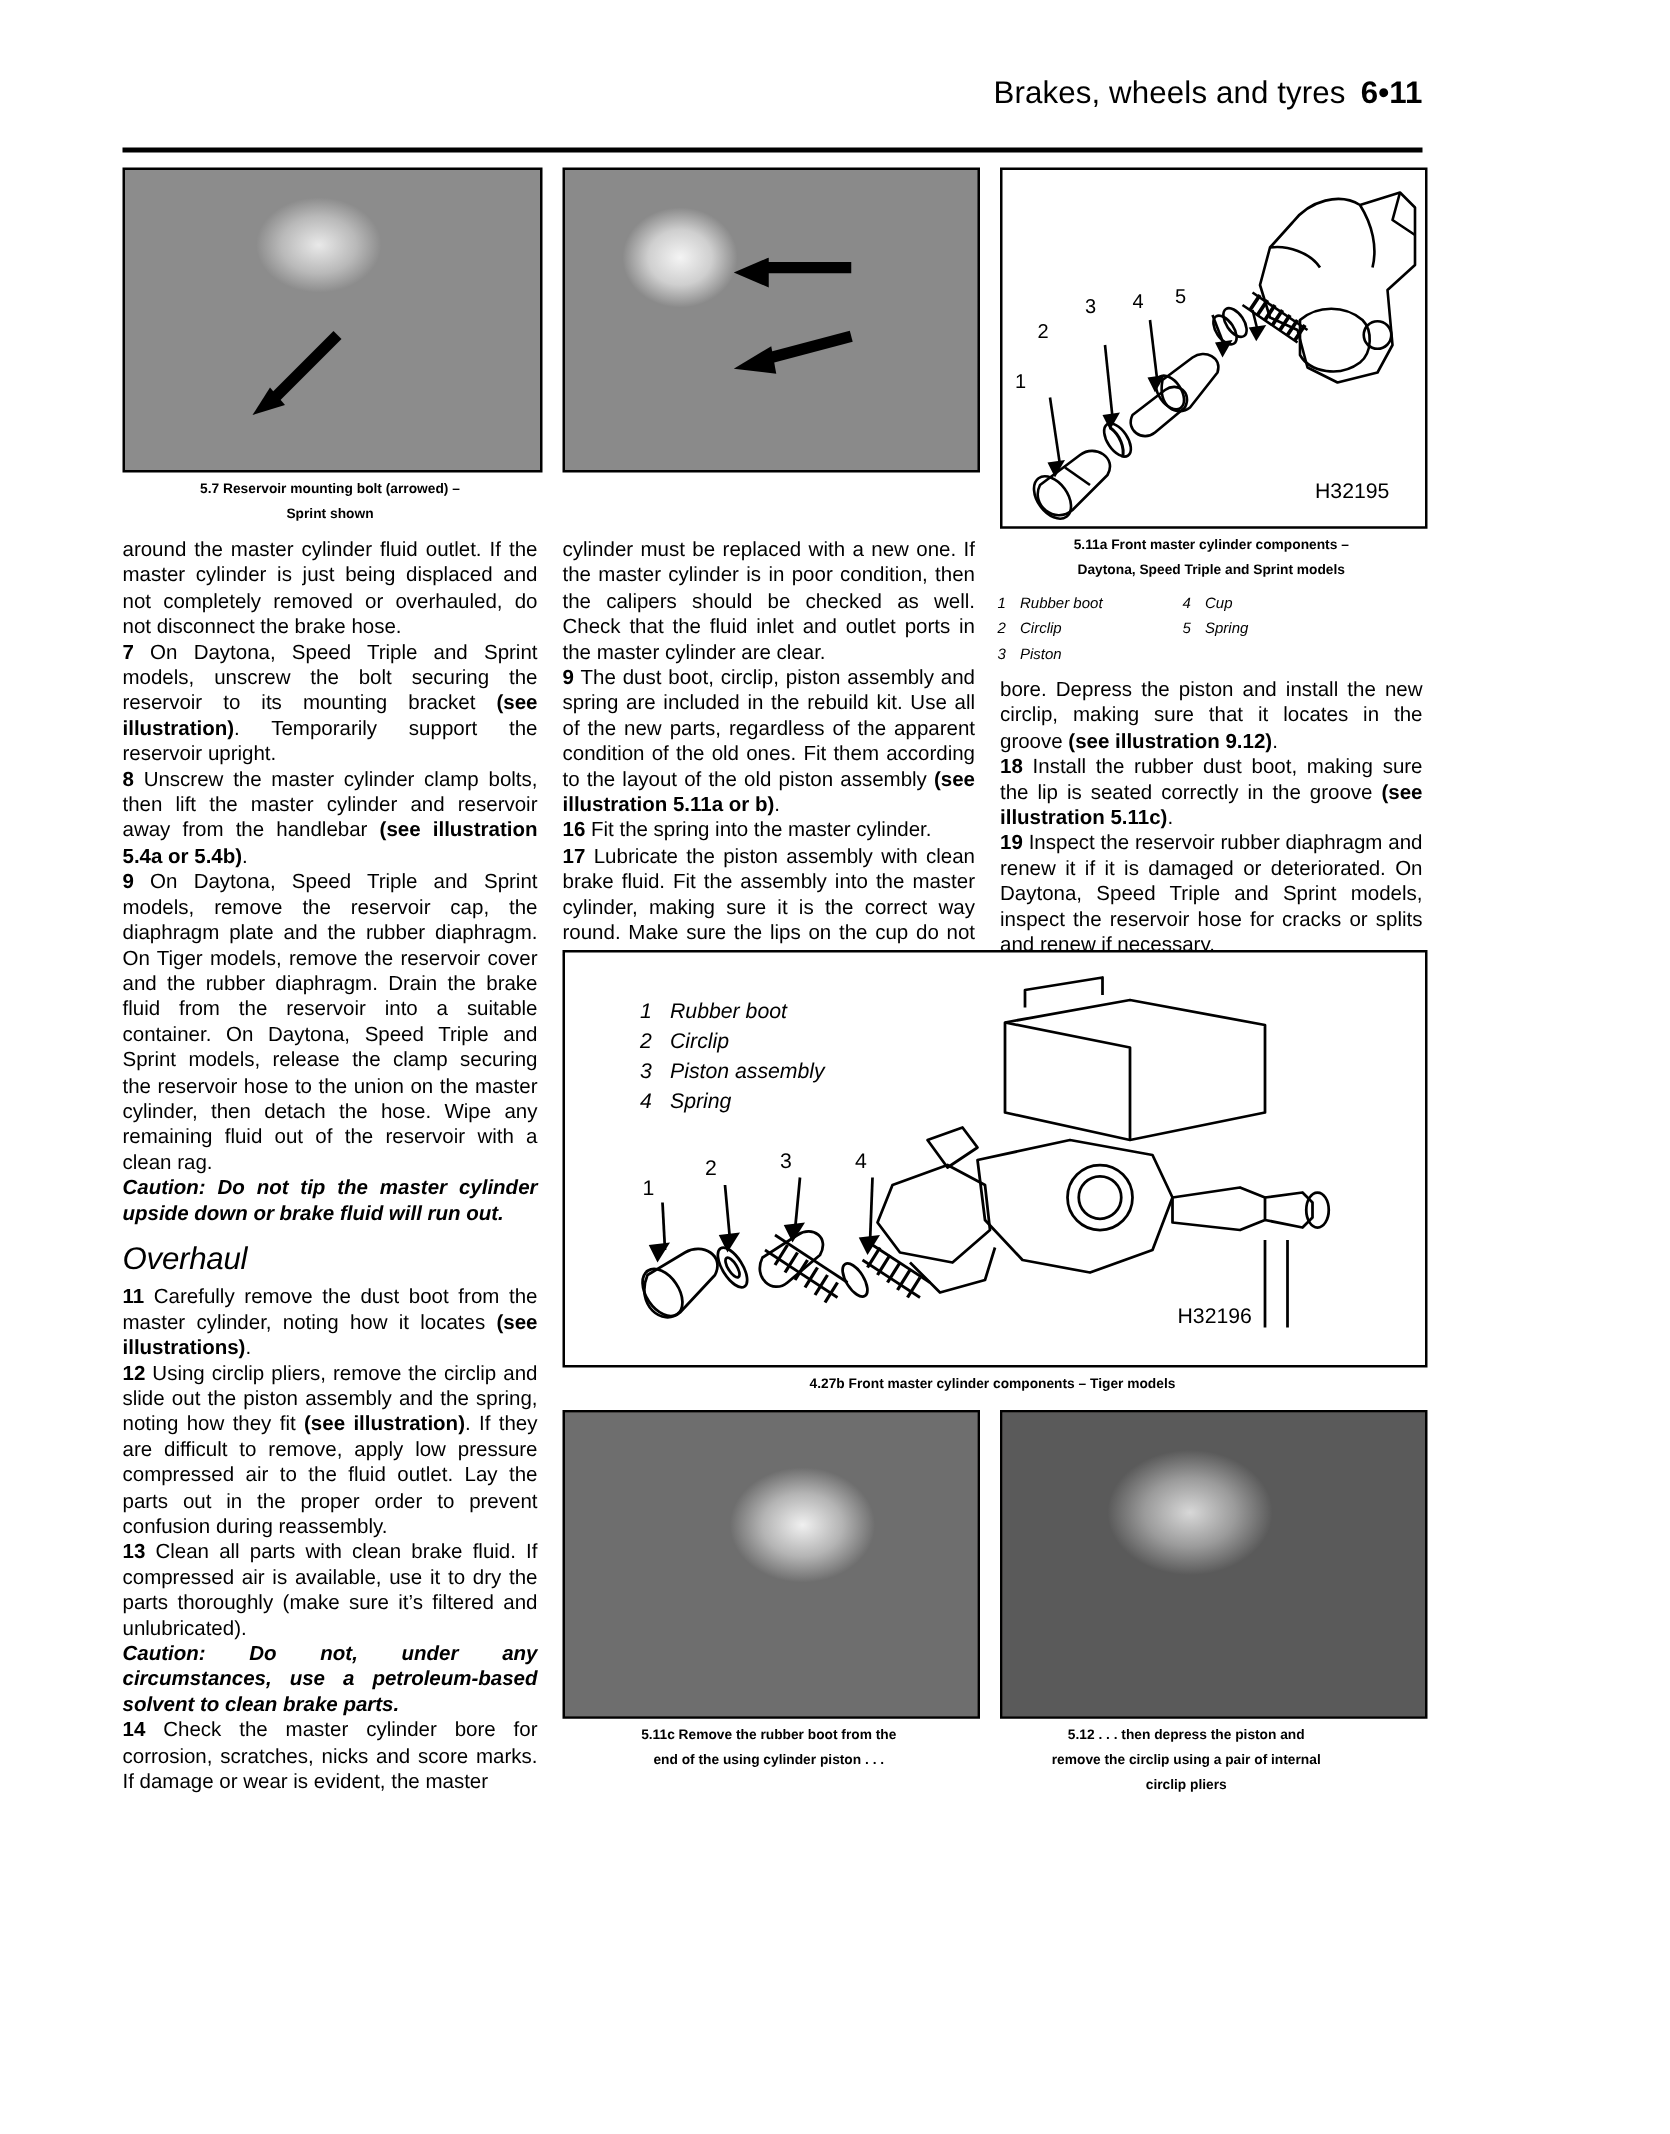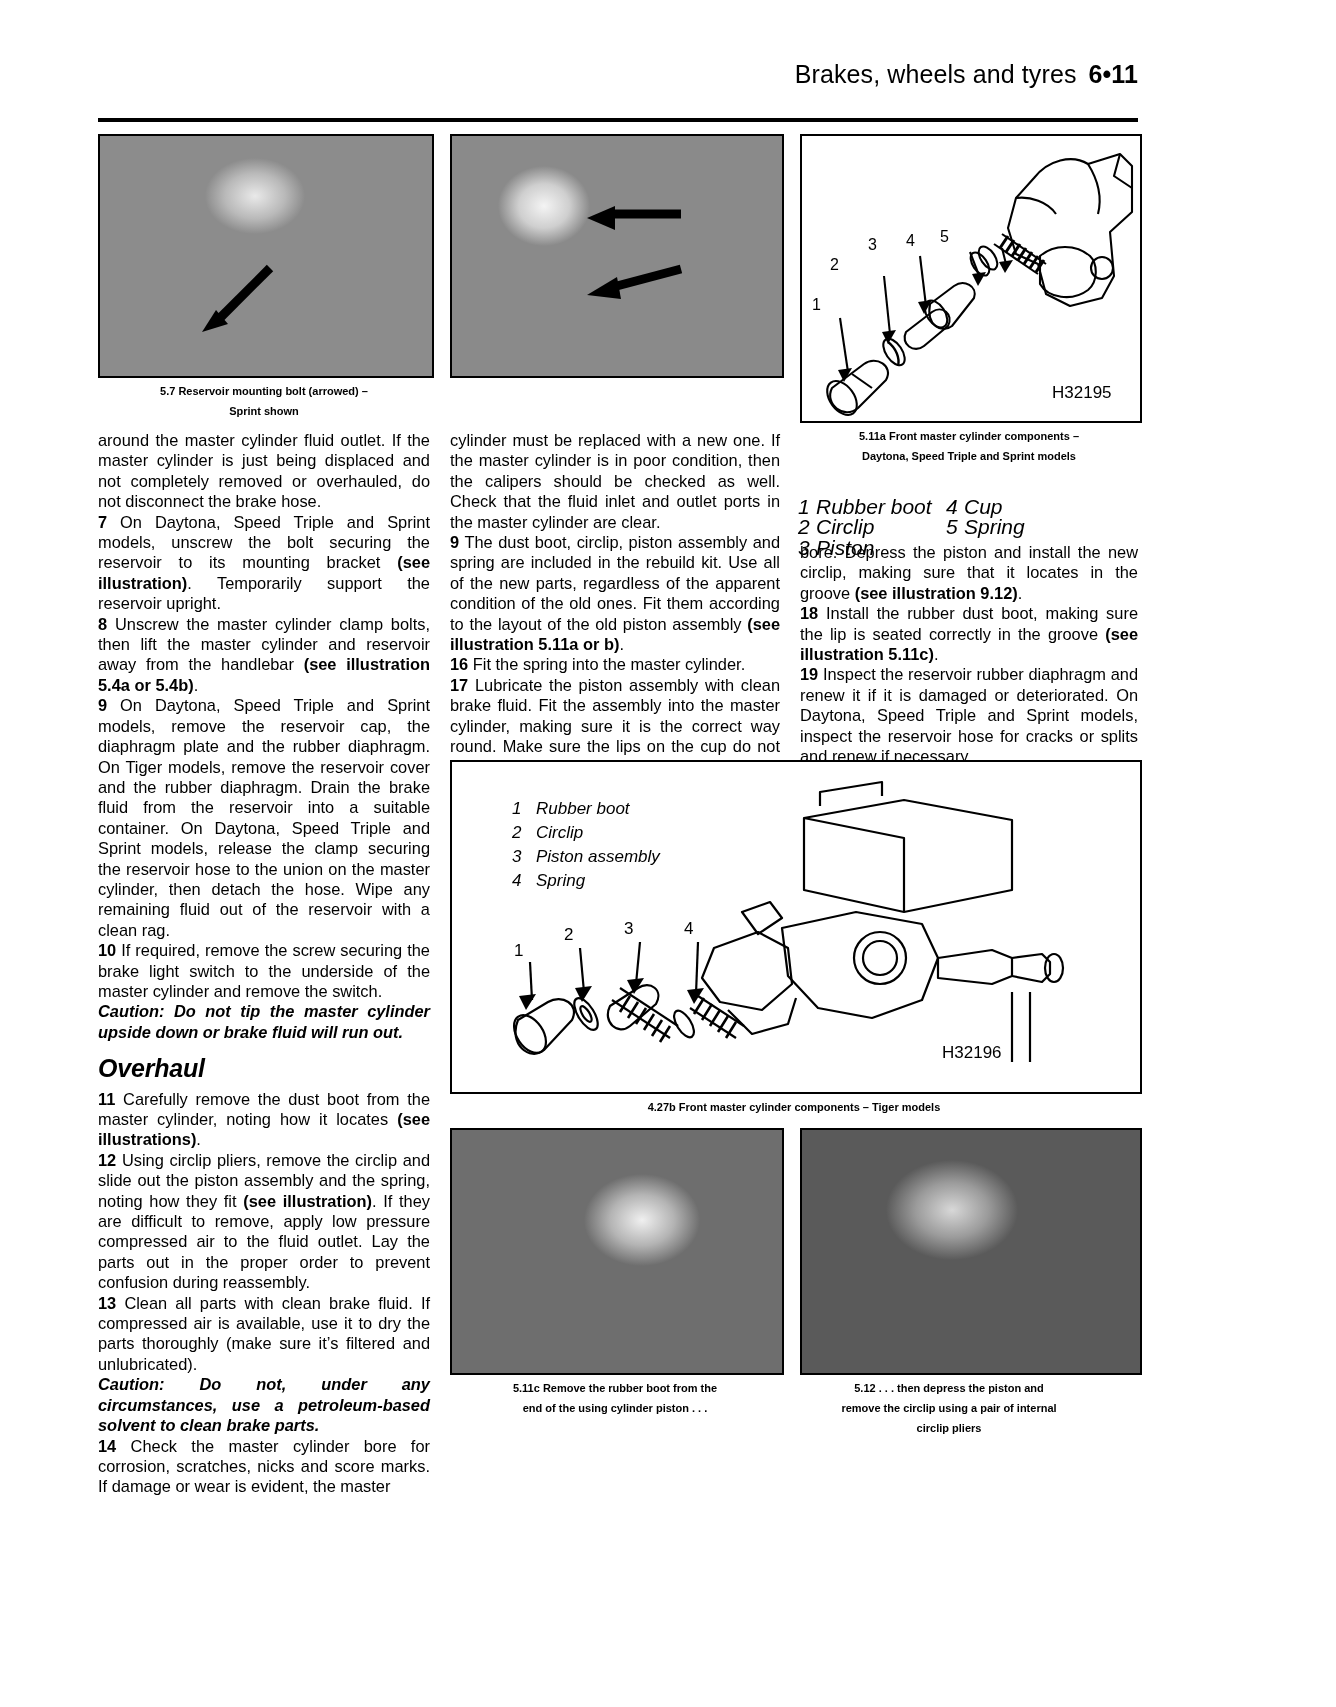--- a/index.html
+++ b/index.html
@@ -25,21 +25,21 @@
     background:#000;
   }
 
   
   .col{position:absolute;font-size:16.4px;line-height:20.4px;text-align:justify;}
   .col p{margin:0;}
   .col b{font-weight:700;}
   .col .num{font-weight:700;}
   .caution{font-weight:700;font-style:italic;}
   h3.sec{
-    font-size:25px;font-weight:700;font-style:italic;
+    font-size:25px;font-weight:400;font-style:italic;
     margin:16px 0 10px 0;letter-spacing:-.2px;
   }
 
   
   .cap{
     font-size:11px;font-weight:700;line-height:20px;text-align:center;
   }
 
   
   .photo{
@@ -76,21 +76,21 @@
   }
   
   .arrow{position:absolute;}
 
   
   .figbox{
     position:absolute;border:2px solid #000;background:#fff;overflow:hidden;
   }
 
   
-  .keylist{font-size:21px;font-style:italic;line-height:20.4px;margin-top:25px;}
+  .keylist{font-size:12px;font-style:italic;line-height:20.4px;}
   .keylist .kn{font-style:italic;display:inline-block;width:18px;}
   .key-grid{display:flex;}
   .key-grid .kcol{display:block;}
   .key-grid .kcol:first-child{width:148px;}
 </style>
 </head>
 <body>
 
 <div class="page">
 
@@ -199,21 +199,20 @@
         <div><span class="kn">5</span><span>Spring</span></div>
       </div>
     </div>
   </div>
 
   <div class="col" style="left:98px;top:430px;width:332px;">
     <p>around the master cylinder fluid outlet. If the master cylinder is just being displaced and not completely removed or overhauled, do not disconnect the brake hose.</p>
     <p><span class="num">7</span> <span>On Daytona, Speed Triple and Sprint models, unscrew the bolt securing the reservoir to its mounting bracket </span><b>(see illustration)</b><span>. Temporarily support the reservoir upright.</span></p>
     <p><span class="num">8</span> <span>Unscrew the master cylinder clamp bolts, then lift the master cylinder and reservoir away from the handlebar </span><b>(see illustration 5.4a or 5.4b)</b><span>.</span></p>
     <p><span class="num">9</span> <span>On Daytona, Speed Triple and Sprint models, remove the reservoir cap, the diaphragm plate and the rubber diaphragm. On Tiger models, remove the reservoir cover and the rubber diaphragm. Drain the brake fluid from the reservoir into a suitable container. On Daytona, Speed Triple and Sprint models, release the clamp securing the reservoir hose to the union on the master cylinder, then detach the hose. Wipe any remaining fluid out of the reservoir with a clean rag.</span></p>
-    <p><span class="num">10</span> <span>If required, remove the screw securing the brake light switch to the underside of the master cylinder and remove the switch.</span></p>
     <p class="caution">Caution: Do not tip the master cylinder upside down or brake fluid will run out.</p>
     <h3 class="sec">Overhaul</h3>
     <p><span class="num">11</span> <span>Carefully remove the dust boot from the master cylinder, noting how it locates </span><b>(see illustrations)</b><span>.</span></p>
     <p><span class="num">12</span> <span>Using circlip pliers, remove the circlip and slide out the piston assembly and the spring, noting how they fit </span><b>(see illustration)</b><span>. If they are difficult to remove, apply low pressure compressed air to the fluid outlet. Lay the parts out in the proper order to prevent confusion during reassembly.</span></p>
     <p><span class="num">13</span> <span>Clean all parts with clean brake fluid. If compressed air is available, use it to dry the parts thoroughly (make sure it’s filtered and unlubricated).</span></p>
     <p class="caution">Caution: Do not, under any circumstances, use a petroleum-based solvent to clean brake parts.</p>
     <p><span class="num">14</span> <span>Check the master cylinder bore for corrosion, scratches, nicks and score marks. If damage or wear is evident, the master</span></p>
   </div>
 
   <div class="col" style="left:450px;top:430px;width:330px;">

